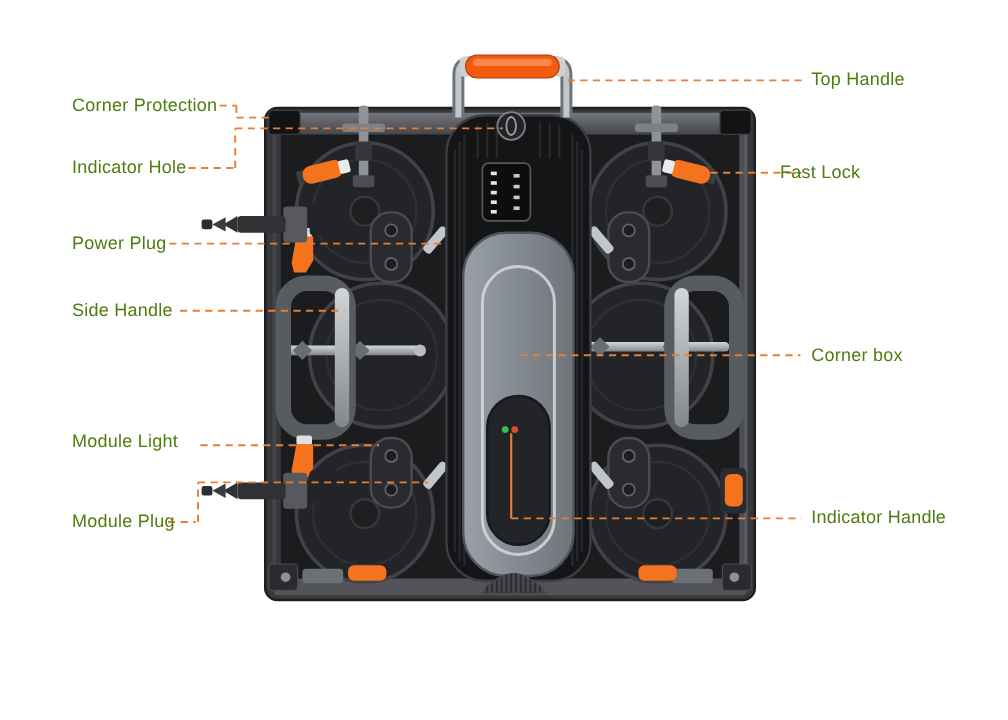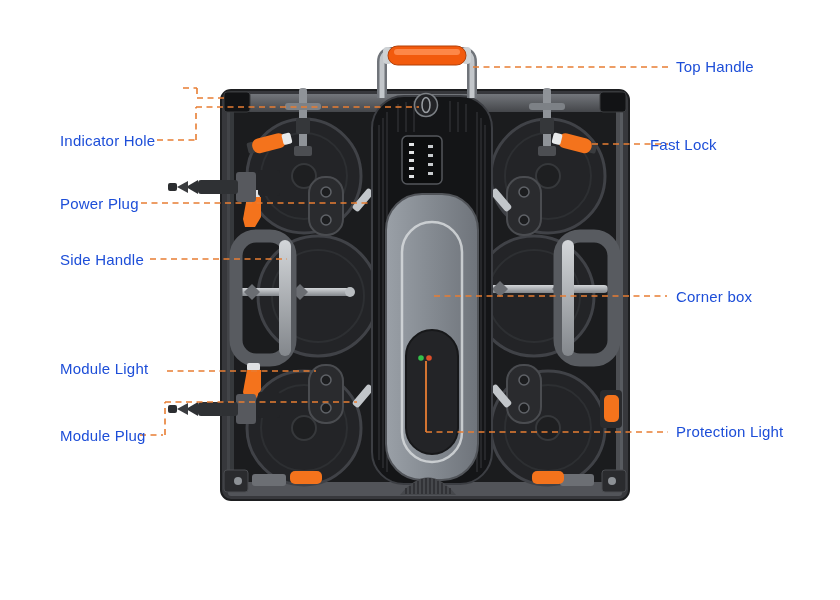--- a/index.html
+++ b/index.html
@@ -3,21 +3,21 @@
 <meta charset="utf-8">
 <style>
   html,body{margin:0;padding:0;background:#fff;}
   .stage{
     position:relative;width:840px;height:600px;background:#fff;overflow:hidden;
     font-family:"Liberation Sans","DejaVu Sans",sans-serif;
   }
   .stage svg{position:absolute;left:0;top:0;}
   .lbl{
     position:absolute;transform:translateY(-50%);
-    font-size:15px;color:#1d4ed8;white-space:nowrap;letter-spacing:.2px;
+    font-size:15px;color:#4d7c0f;white-space:nowrap;letter-spacing:.2px;
   }
 </style>
 </head>
 <body>
 
 <div class="stage">
 
   <svg width="840" height="600" viewBox="0 0 840 600">
     <defs>
       <linearGradient id="gFace" x1="0" y1="0" x2="1" y2="0">
@@ -279,24 +279,25 @@
       <line x1="592" y1="144" x2="668" y2="144"></line>
 
       <line x1="434" y1="296" x2="667" y2="296"></line>
 
       <line x1="426" y1="432" x2="668" y2="432"></line>
     </g>
 
     <line x1="426" y1="361" x2="426" y2="432" stroke-width="1.8"></line>
   </svg>
 
+  <div class="lbl" style="left:60px;top:88px">Corner Protection</div>
   <div class="lbl" style="left:60px;top:140px">Indicator Hole</div>
   <div class="lbl" style="left:60px;top:203px">Power Plug</div>
   <div class="lbl" style="left:60px;top:259px">Side Handle</div>
   <div class="lbl" style="left:60px;top:368px">Module Light</div>
   <div class="lbl" style="left:60px;top:435px">Module Plug</div>
 
   <div class="lbl" style="left:676px;top:66px">Top Handle</div>
   <div class="lbl" style="left:650px;top:144px">Fast Lock</div>
   <div class="lbl" style="left:676px;top:296px">Corner box</div>
-  <div class="lbl" style="left:676px;top:431px">Protection Light</div>
+  <div class="lbl" style="left:676px;top:431px">Indicator Handle</div>
 
 </div>
 
 </body></html>

